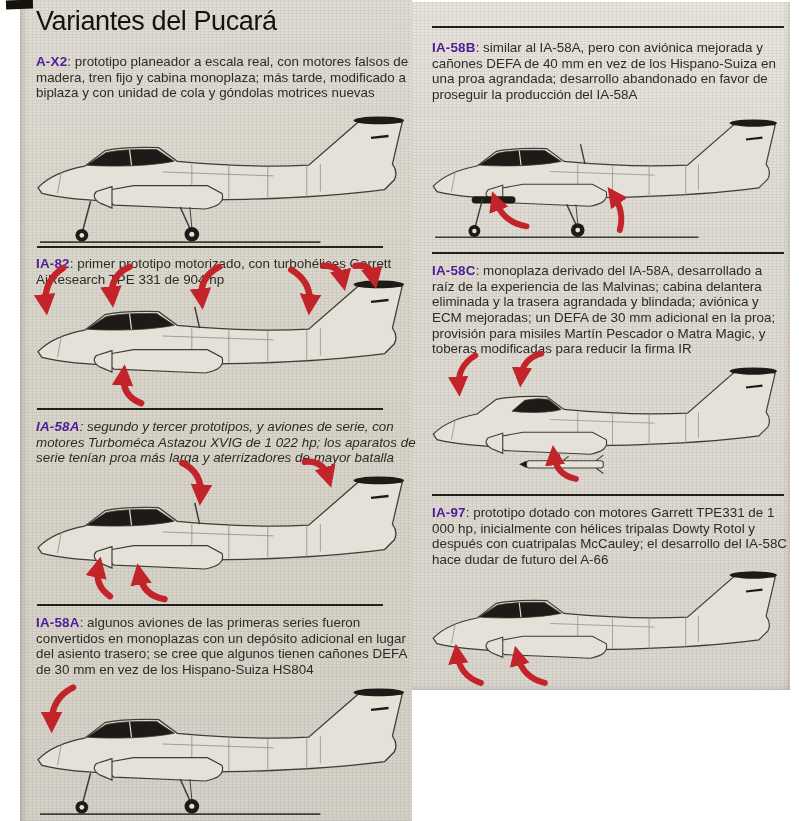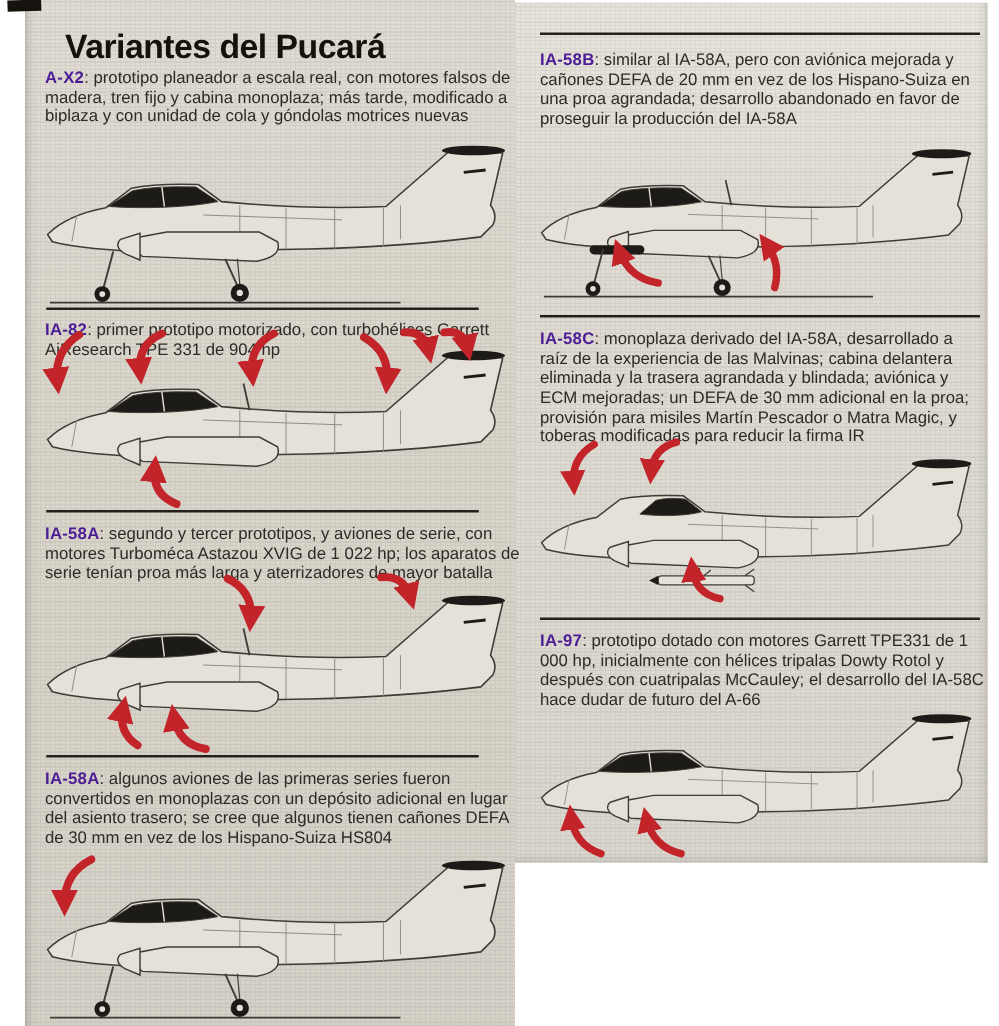--- a/index.html
+++ b/index.html
@@ -22,22 +22,22 @@
   .paper:after{
     content:"";position:absolute;inset:0;pointer-events:none;opacity:.05;
     background:repeating-linear-gradient(0deg,#000 0 1px,transparent 1px 3px),
                repeating-linear-gradient(90deg,#000 0 1px,transparent 1px 4px);
   }
   #corner-mark{
     position:absolute;left:6px;top:0;width:27px;height:9px;
     background:#16130e;transform:rotate(-2deg);
   }
   #page-title{
-    position:absolute;left:36px;top:6px;margin:16px;
-    font-size:27px;font-weight:bold;letter-spacing:-0.4px;color:#14120c;
+    position:absolute;left:36px;top:6px;margin:0;
+    font-size:27px;font-weight:normal;letter-spacing:-0.4px;color:#14120c;
   }
   .rule{position:absolute;height:2px;background:#23201a;}
   .entry-text{
     position:absolute;margin:0;
     font-size:13.4px;line-height:1.17;color:#2d2b25;
   }
   .vlabel{font-weight:bold;color:#4c1d95;letter-spacing:.2px;}
   svg.aircraft{position:absolute;overflow:visible;}
 </style>
 </head>
@@ -117,21 +117,21 @@
           <path d="M196,-9 Q175.6,1.3 178,24" fill="none" stroke="#c2242a" stroke-width="6.5" stroke-linecap="round" marker-end="url(#ah-ia-58)"></path>
           <path d="M270,-6 Q291.0,5.9 289,30" fill="none" stroke="#c2242a" stroke-width="6.5" stroke-linecap="round" marker-end="url(#ah-ia-58)"></path>
           <path d="M303,-10 Q319.6,-11.3 323,5" fill="none" stroke="#c2242a" stroke-width="6.5" stroke-linecap="round" marker-end="url(#ah-ia-58)"></path>
           <path d="M336,-10 Q351.7,-12.6 355,3" fill="none" stroke="#c2242a" stroke-width="6.5" stroke-linecap="round" marker-end="url(#ah-ia-58)"></path>
           <path d="M116,131 Q96.0,123.4 98,102" fill="none" stroke="#c2242a" stroke-width="6.5" stroke-linecap="round" marker-end="url(#ah-ia-58)"></path>
         </g>
       </svg>
     </div>
     <div>
       <div class="rule" style="left: 37px; top: 408px; width: 346px;"></div>
-      <p class="entry-text" style="left: 36px; top: 419px; width: 384px;"><b class="vlabel">IA-58A</b><span>: </span><span>segundo y tercer prototipos, y aviones de serie, con motores Turboméca Astazou XVIG de 1 022 hp; los aparatos de serie tenían proa más larga y aterrizadores de mayor batalla</span></p>
+      <p class="entry-text" style="left: 36px; top: 419px; width: 384px; font-style: italic;"><b class="vlabel">IA-58A</b><span>: </span><span>segundo y tercer prototipos, y aviones de serie, con motores Turboméca Astazou XVIG de 1 022 hp; los aparatos de serie tenían proa más larga y aterrizadores de mayor batalla</span></p>
       <svg class="aircraft" viewBox="0 -14 400 152" preserveAspectRatio="xMidYMin meet" width="390" height="148" style="left: 28px; top: 458px;">
         <defs>
           <marker id="ah-ia-58a" viewBox="0 0 10 10" refX="5" refY="5" markerWidth="3.4" markerHeight="3.4" orient="auto">
             <path d="M0,0 L10,5 L0,10 Z" fill="#c2242a"></path>
           </marker>
         </defs>
         <g>
           <path d="M10,78 C20,68 36,60 58,56 L79,40 Q98,36 134,37 L153,51 C195,55 245,57 288,55 L342,8 L384,11 L374,54 Q380,62 376,70 L366,80 C320,86 262,89 224,90 L96,92 C62,92 30,88 14,84 Z" fill="#e5e1d8" stroke="#3f3c36" stroke-width="1.3"></path>
           <path d="M168,54 L168,89" fill="none" stroke="#8e8a80" stroke-width="0.8"></path>
           <path d="M206,56 L206,90" fill="none" stroke="#8e8a80" stroke-width="0.8"></path>
@@ -191,21 +191,21 @@
             <circle cx="168" cy="126" r="2.6" fill="#e5e1d8"></circle>
           </g>
         </g>
         <g>
           <path d="M46,4 Q23.9,15.2 24,40" fill="none" stroke="#c2242a" stroke-width="6.5" stroke-linecap="round" marker-end="url(#ah-ia-58a-mono)"></path>
         </g>
       </svg>
     </div>
     <div>
       <div class="rule" style="left: 432px; top: 26px; width: 352px;"></div>
-      <p class="entry-text" style="left: 432px; top: 40px; width: 356px;"><b class="vlabel">IA-58B</b><span>: </span><span>similar al IA-58A, pero con aviónica mejorada y cañones DEFA de 20 mm en vez de los Hispano-Suiza en una proa agrandada; desarrollo abandonado en favor de proseguir la producción del IA-58A</span></p>
+      <p class="entry-text" style="left: 432px; top: 40px; width: 356px;"><b class="vlabel">IA-58B</b><span>: </span><span>similar al IA-58A, pero con aviónica mejorada y cañones DEFA de 40 mm en vez de los Hispano-Suiza en una proa agrandada; desarrollo abandonado en favor de proseguir la producción del IA-58A</span></p>
       <svg class="aircraft" viewBox="0 -14 400 152" preserveAspectRatio="xMidYMin meet" width="366" height="139" style="left: 424px; top: 102px;">
         <defs>
           <marker id="ah-ia-58b" viewBox="0 0 10 10" refX="5" refY="5" markerWidth="3.4" markerHeight="3.4" orient="auto">
             <path d="M0,0 L10,5 L0,10 Z" fill="#c2242a"></path>
           </marker>
         </defs>
         <g>
           <line x1="12" y1="134" x2="300" y2="134" stroke="#3f3c36" stroke-width="1.6"></line>
           <path d="M10,78 C20,68 36,60 58,56 L79,40 Q98,36 134,37 L153,51 C195,55 245,57 288,55 L342,8 L384,11 L374,54 Q380,62 376,70 L366,80 C320,86 262,89 224,90 L96,92 C62,92 30,88 14,84 Z" fill="#e5e1d8" stroke="#3f3c36" stroke-width="1.3"></path>
           <path d="M168,54 L168,89" fill="none" stroke="#8e8a80" stroke-width="0.8"></path>

